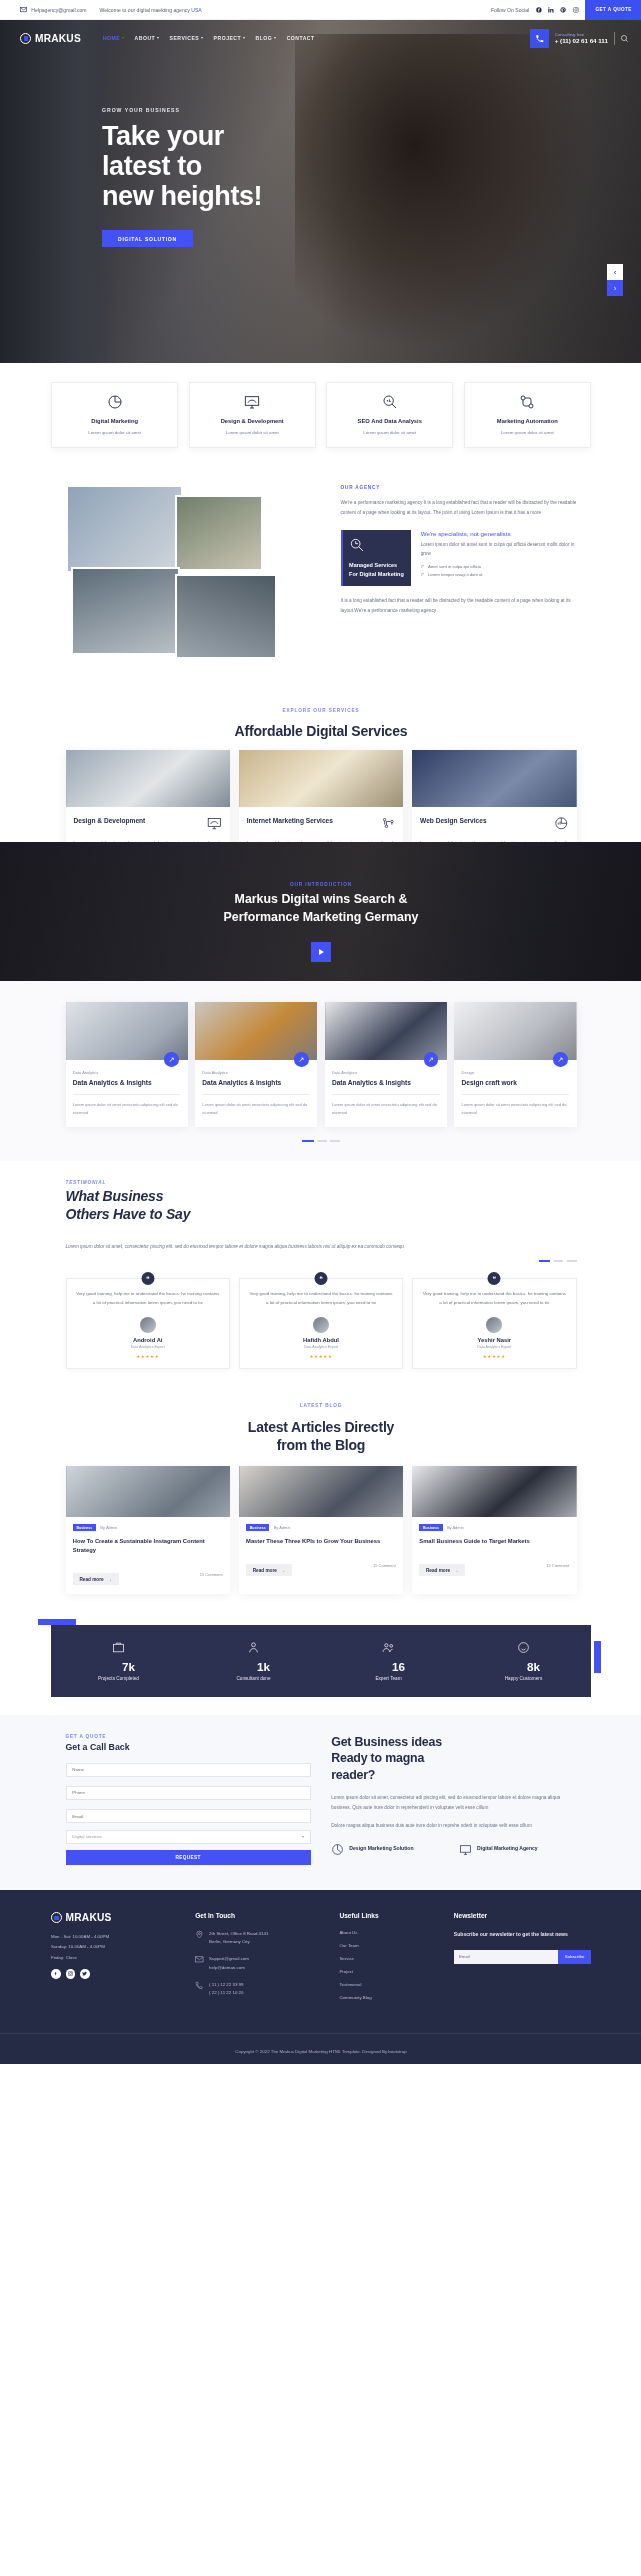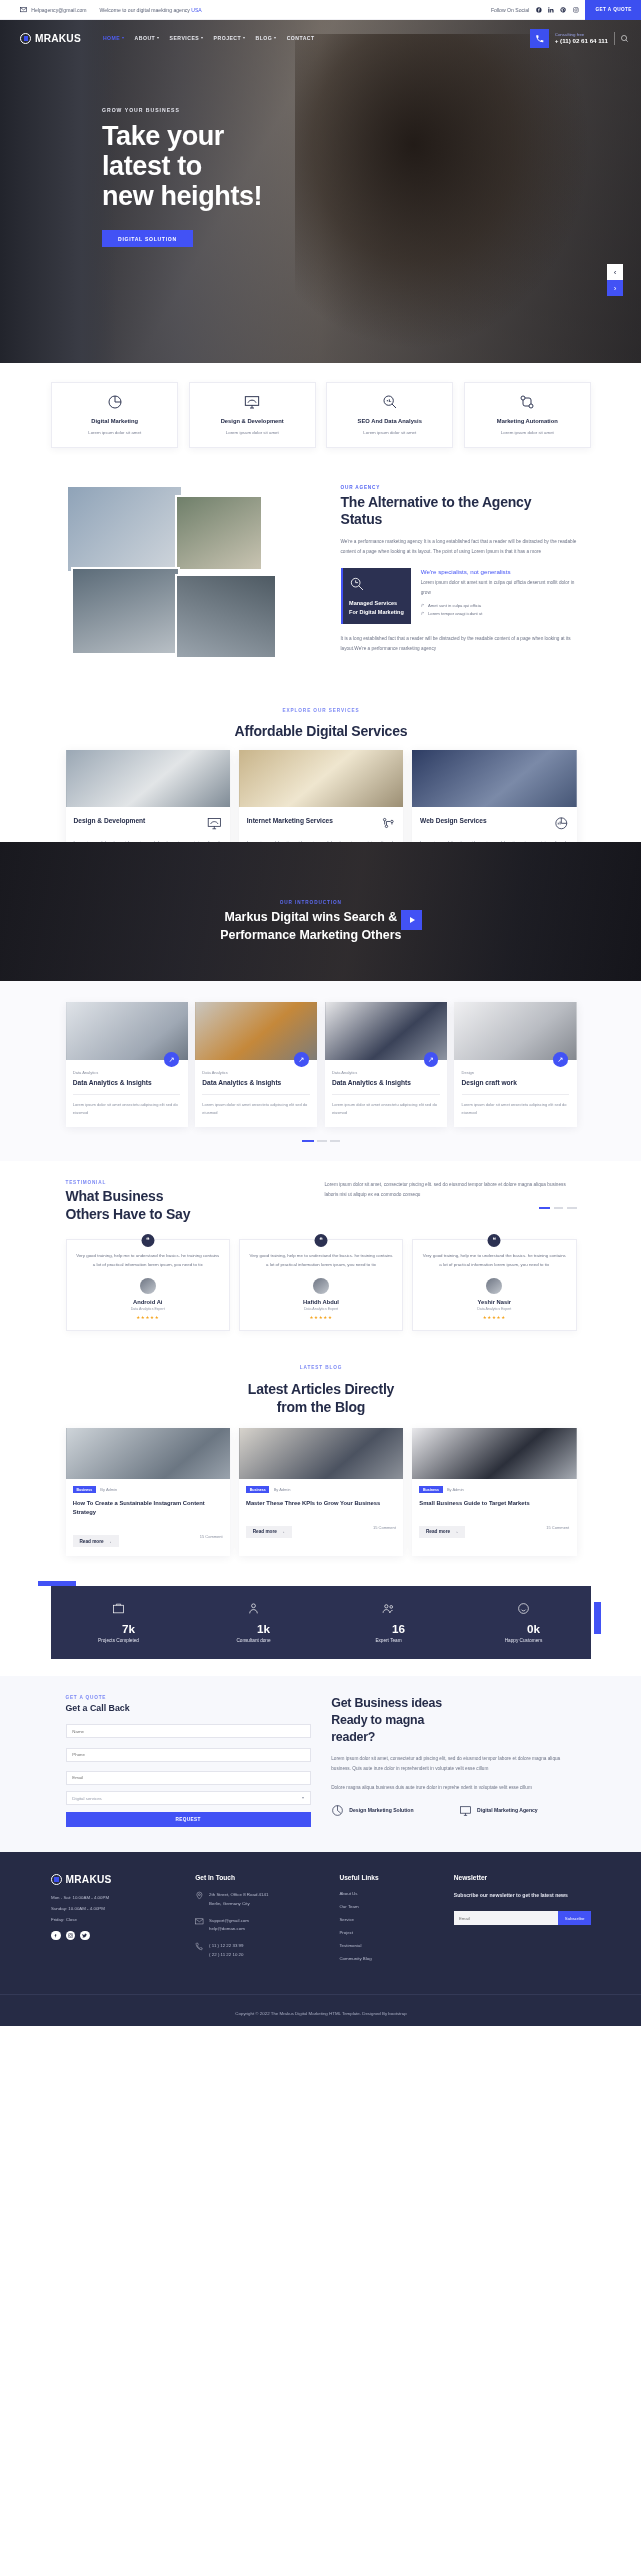--- a/index.html
+++ b/index.html
@@ -114,21 +114,21 @@
   .svc-body { padding:8.8px 8px 10.2px; }
   .svc-top { display:flex; justify-content:space-between; align-items:flex-start; gap:5.8px; }
   .svc-top h3 { font-size:6.6px; line-height:1.5; font-weight:bold; }
   .svc-top svg { width:14.6px; height:14.6px; stroke:#252c49; fill:none; stroke-width:1.3; flex:0 0 auto; }
   .svc-body p { font-size:4.4px; color:#7b8194; line-height:2.1; margin-top:7.3px; }
   .read-more { margin-top:8.8px; display:inline-flex; align-items:center; gap:3.6px;
      background:#f0f0f3; font-size:4.7px; font-weight:bold; padding:3.6px 6.6px; color:#252c49; }
 
   
   .video { position:relative; height:139px; margin-top:-36px; display:flex;
-     flex-direction:row; align-items:center; justify-content:center; }
+     flex-direction:column; align-items:center; justify-content:center; }
   .video-bg { position:absolute; inset:0; background:
      linear-gradient(rgba(18,18,24,.72),rgba(18,18,24,.72)),
      linear-gradient(100deg,#2a2a30 0%,#55525a 30%,#7b6f68 55%,#3a3a42 80%,#1e1e24 100%); }
   .video-inner { position:relative; z-index:3; text-align:center; padding-top:20.4px; }
   .video-inner .eyebrow2 { color:#5d6bf3; font-size:4.7px; letter-spacing:0.9px; font-weight:bold; }
   .video-inner h2 { color:#fff; font-size:12.4px; line-height:1.4; font-weight:bold; margin-top:4.4px; }
   .play { position:relative; z-index:3; margin-top:16px; width:20.4px; height:20.4px; background:#4252f5;
      display:flex; align-items:center; justify-content:center; }
   .play i { width:0; height:0; border-left:5.1px solid #fff; border-top:3.3px solid transparent; border-bottom:3.3px solid transparent; margin-left:1.5px;}
 
@@ -147,21 +147,21 @@
   .work-cat { font-size:4px; color:#8a90a0; }
   .work-body h3 { font-size:6.6px; line-height:1.45; font-weight:bold; margin-top:2.9px; }
   .work-div { height:0.7px; background:#ececf0; margin:6.6px 0; }
   .work-body p { font-size:4px; color:#8a90a0; line-height:1.9; }
   .dots { display:flex; justify-content:center; gap:3.6px; margin-top:13px; }
   .dot { width:9.5px; height:2.2px; background:#d9dbe2; }
   .dot.on { background:#4252f5; width:11.7px; }
 
   
   .testi { padding:19px 0 22px; background:#fff; }
-  .testi-head { display:grid; grid-template-columns:1fr 1fr; gap:7px; align-items:start; }
+  .testi-head { display:grid; grid-template-columns:1fr; gap:19px; align-items:start;font-style:italic; }
   .testi-head .eyebrow2 { color:#7b88f4; font-size:4.7px; letter-spacing:0.8px; font-weight:bold; }
   .testi-head h2 { font-size:14px; line-height:1.25; font-weight:bold; margin-top:3.6px; letter-spacing:-0.2px; }
   .testi-head p { font-size:4.7px; color:#6d7386; line-height:2.1; }
   .testi-dots { display:flex; gap:3.6px; justify-content:flex-end; margin-top:7.3px; }
   .testi-row { display:grid; grid-template-columns:repeat(3,1fr); gap:8.8px; margin-top:16px; }
   .testi-card { border:0.7px solid #ececf3; background:#fff; padding:11.7px 8.8px 9.5px; text-align:center; position:relative;
      box-shadow:0 1.5px 7.3px rgba(20,20,50,.04); }
   .quote-mark { position:absolute; top:-6.6px; left:50%; transform:translateX(-50%); width:13px; height:13px;
      border-radius:50%; background:#2c3152; color:#fff; font-size:6.6px; display:flex; align-items:center; justify-content:center; }
   .testi-card p { font-size:4.4px; color:#6d7386; line-height:2; }
@@ -391,21 +391,20 @@
   <div class="about container">
     <div class="about-grid">
       <div class="about-imgs">
         <div class="ph a"></div>
         <div class="ph b"></div>
         <div class="ph c"></div>
         <div class="ph d"></div>
       </div>
       <div class="about-body">
         <div class="eyebrow2">OUR AGENCY</div>
-        <h2>The Alternative to the Agency Status</h2>
         <p class="lede">We're a performance marketing agency It is a long established fact that a reader will be distracted by the readable content of a page when looking at its layout. The point of using Lorem Ipsum is that it has a more</p>
         <div class="about-feature">
           <div class="af-card">
             <svg viewBox="0 0 24 24">
                 <circle cx="10" cy="10" r="6.5"></circle>
                 <path d="M14.5 14.5L21 21M10 6.5v3.5h3.5"></path>
               </svg>
             <h4>Managed Services For Digital Marketing</h4>
           </div>
           <div class="af-text">
@@ -485,21 +484,21 @@
       </div>
     </div>
   </div>
 
   <div class="video">
     <div class="video-bg"></div>
     <div class="video-inner">
       <div class="eyebrow2">OUR INTRODUCTION</div>
       <h2>
         <span>Markus Digital wins Search &amp;</span><br>
-        <span>Performance Marketing Others</span>
+        <span>Performance Marketing Germany</span>
       </h2>
     </div>
     <div class="play">
         <i></i>
       </div>
   </div>
 
   <div class="work">
     <div class="work-row">
       <div class="work-card">
@@ -690,21 +689,21 @@
             <path d="M2 20c0-3.5 2.7-6 6-6s6 2.5 6 6M15 20c0-2.5 2-4.5 4.5-4.5"></path>
           </svg>
         <div class="num">16</div>
         <div class="lbl">Expert Team</div>
       </div>
       <div class="cnt">
         <svg viewBox="0 0 24 24">
             <circle cx="12" cy="12" r="9"></circle>
             <path d="M8 14c1 1.6 2.3 2.4 4 2.4s3-.8 4-2.4M9 9.5h.01M15 9.5h.01"></path>
           </svg>
-        <div class="num">0k</div>
+        <div class="num">8k</div>
         <div class="lbl">Happy Customers</div>
       </div>
     </div>
   </div>
 
   <div class="contact">
     <div class="container">
       <div class="contact-grid">
         <div class="cf">
           <div class="eyebrow2">GET A QUOTE</div>

